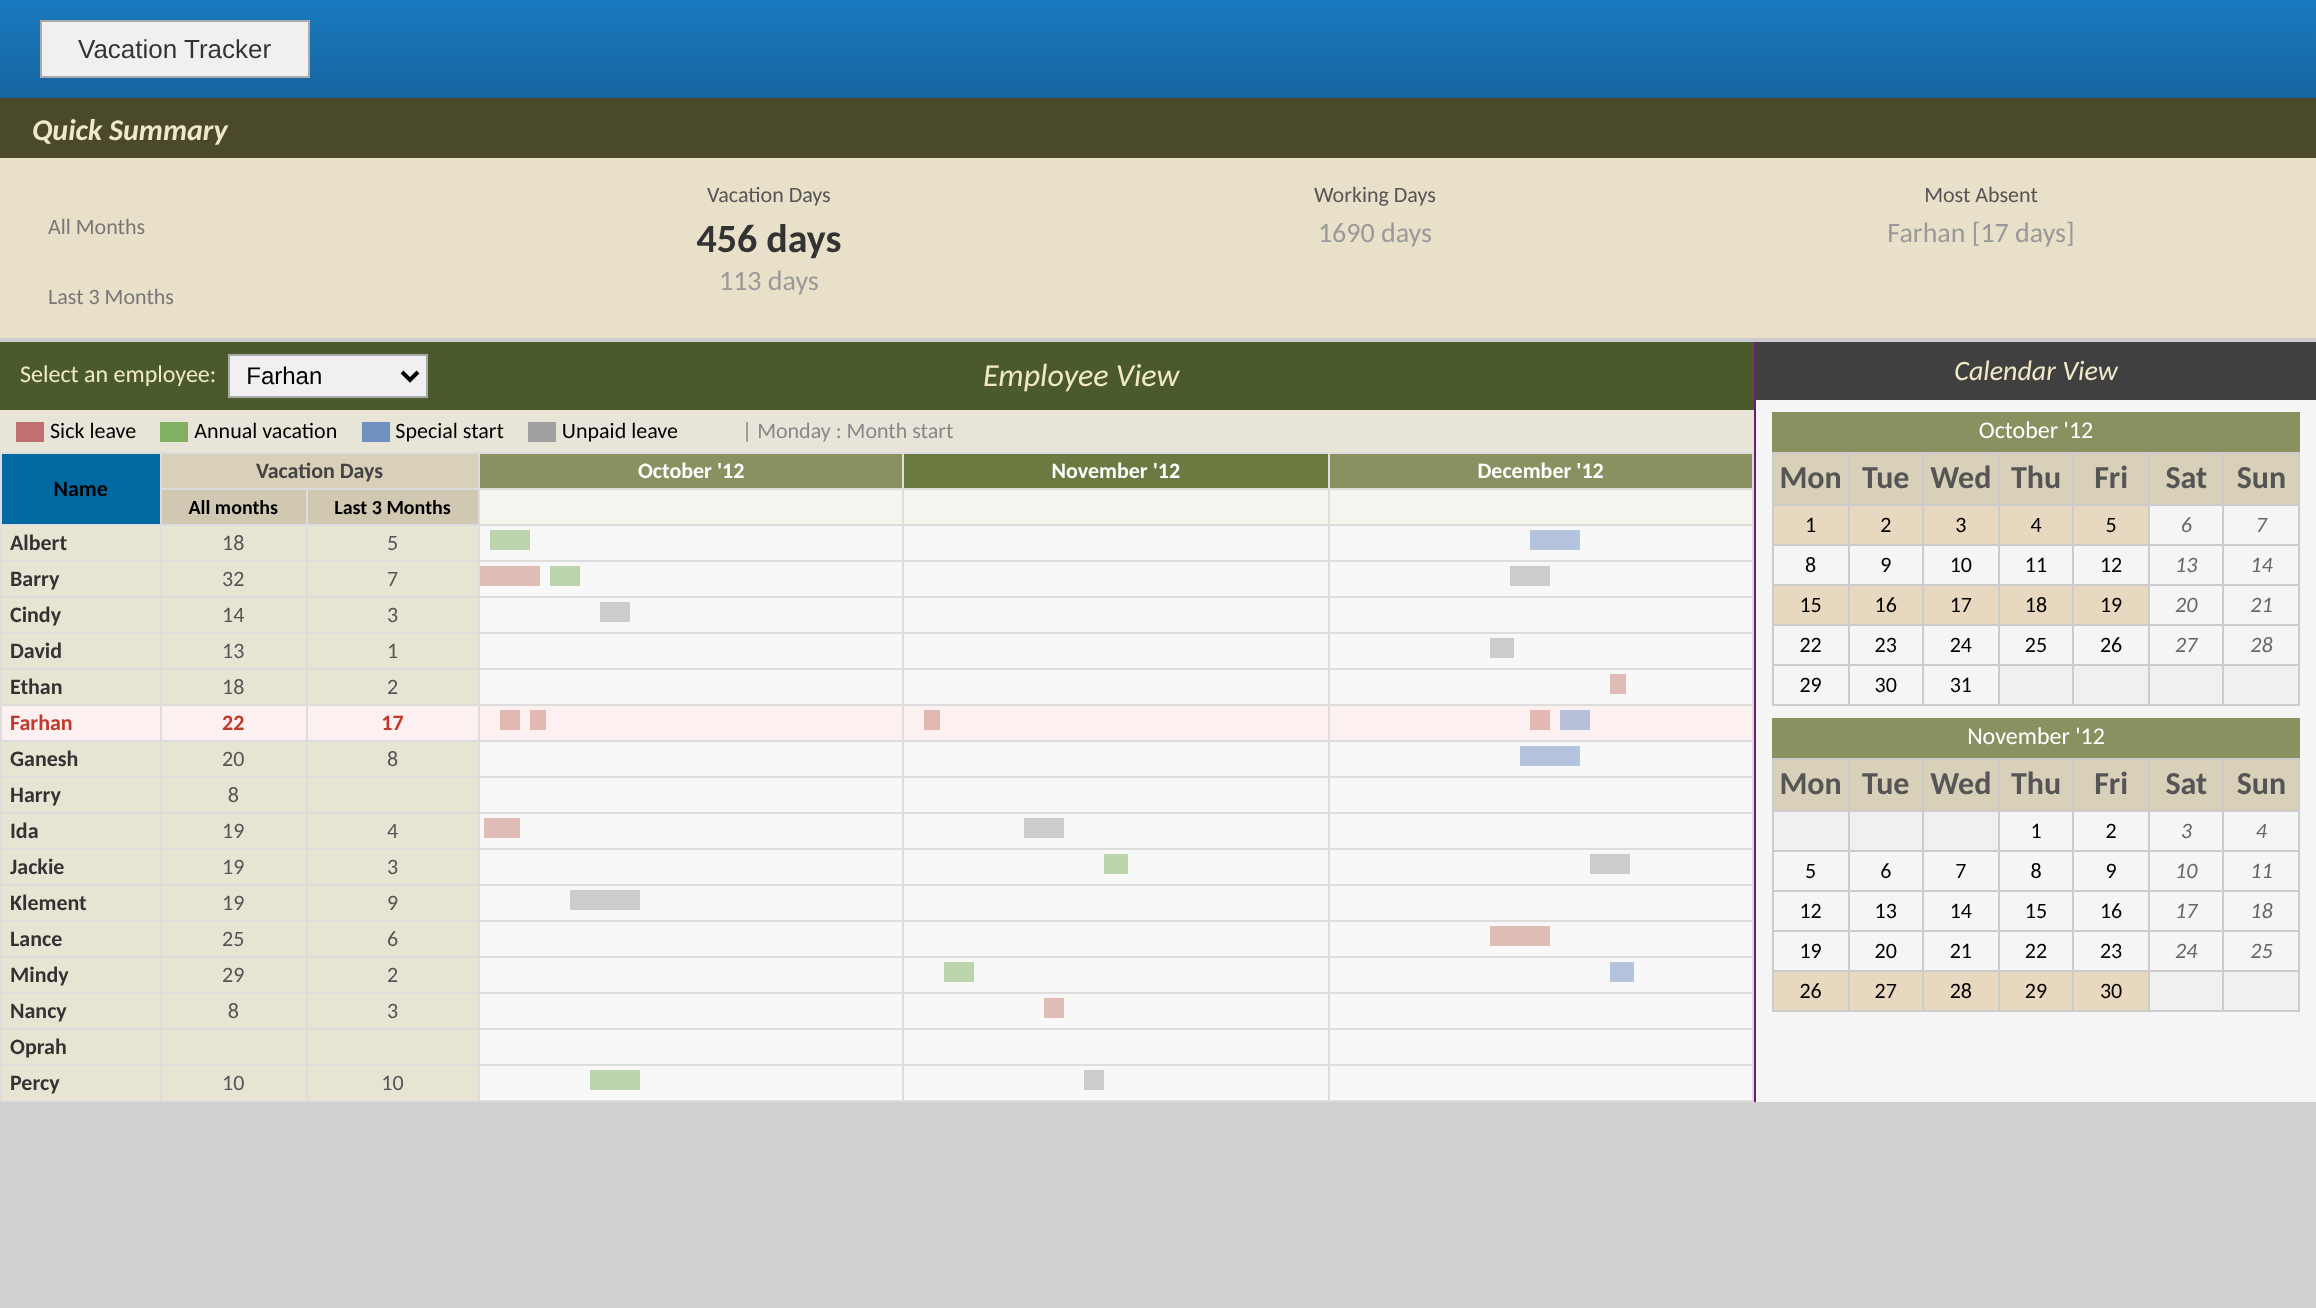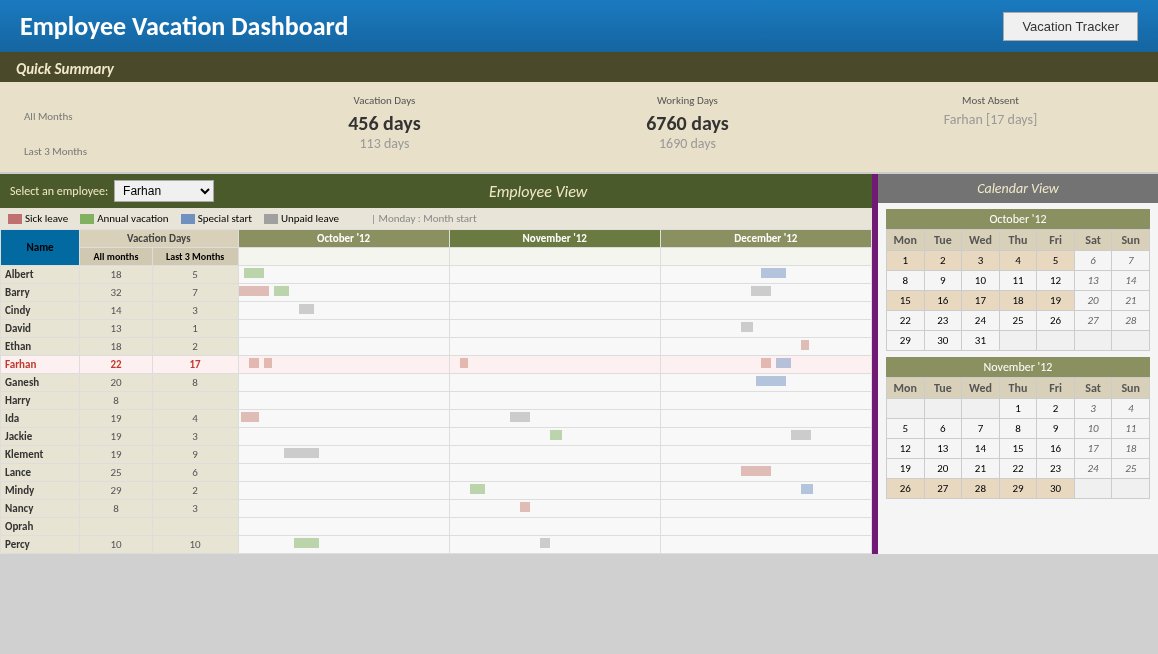--- a/index.html
+++ b/index.html
@@ -79,21 +79,21 @@
     }
 
     .main-content {
       display: flex;
       background: #f5f5f5;
     }
 
     .left-panel {
       flex: 1;
       min-width: 0;
-      border-right: 6px solid #701a75;
+      border-right: 1px solid #701a75;
     }
 
     .right-panel {
       width: 280px;
       background: #f5f5f5;
     }
 
     .employee-view-header {
       background: #4a5a2a;
       color: #f0e8c8;
@@ -196,21 +196,21 @@
       position: absolute;
       height: 10px;
       top: 2px;
     }
     .bar-sick { background: #c0706070; }
     .bar-annual { background: #80b06080; }
     .bar-special { background: #7090c080; }
     .bar-unpaid { background: #a0a0a080; }
 
     .calendar-view-header {
-      background: #737373;
+      background: #404040;
       color: #f0e8c8;
       padding: 6px 10px;
       font-style: italic;
       font-size: 14px;
       text-align: center;
     }
 
     .absence-bar-container {
       background: #e8e4d8;
       padding: 4px 8px;
@@ -246,54 +246,52 @@
     .cal-cell {
       border-right: 1px solid #ccc;
       border-bottom: 1px solid #ccc;
       text-align: center;
       padding: 3px 2px;
       font-size: 11px;
     }
     .cal-header {
       background: #d8d0b8;
       font-weight: bold;
-      font-size: 12px;
+      font-size: 16px;
       color: #555;
     }
     .cal-sat-sun-num { color: #666; font-style: italic; }
     .cal-empty { background: #f0f0f0; }
     .cal-highlight { background: #e8d8c0; }
 
     .name-td { font-weight: bold; color: #333; }
     .num-td { text-align: center; color: #555; }
     .tr-alt { background: #f0ede4; }
   </style>
 </head>
 <body>
 
 <div class="header">
-  <span class="header-title">Employee Vacation Dashboard</span>
   <button class="vacation-tracker-btn">Vacation Tracker</button>
 </div>
 
 <div>
   <div class="quick-summary">Quick Summary</div>
   <div class="summary-grid">
     <div class="summary-col summary-labels-col">
       <div class="summary-row-label">All Months</div>
       <div class="summary-row-label" style="margin-top:18px;">Last 3 Months</div>
     </div>
     <div class="summary-col">
       <div class="summary-col-header">Vacation Days</div>
       <div class="summary-value-large">456 days</div>
       <div class="summary-value-small">113 days</div>
     </div>
     <div class="summary-col">
       <div class="summary-col-header">Working Days</div>
-      <div class="summary-value-large">6760 days</div>
       <div class="summary-value-small">1690 days</div>
     </div>
     <div class="summary-col">
       <div class="summary-col-header">Most Absent</div>
       <div class="summary-value-small">Farhan [17 days]</div>
     </div>
   </div>
 </div>
 
 <div class="main-content">

